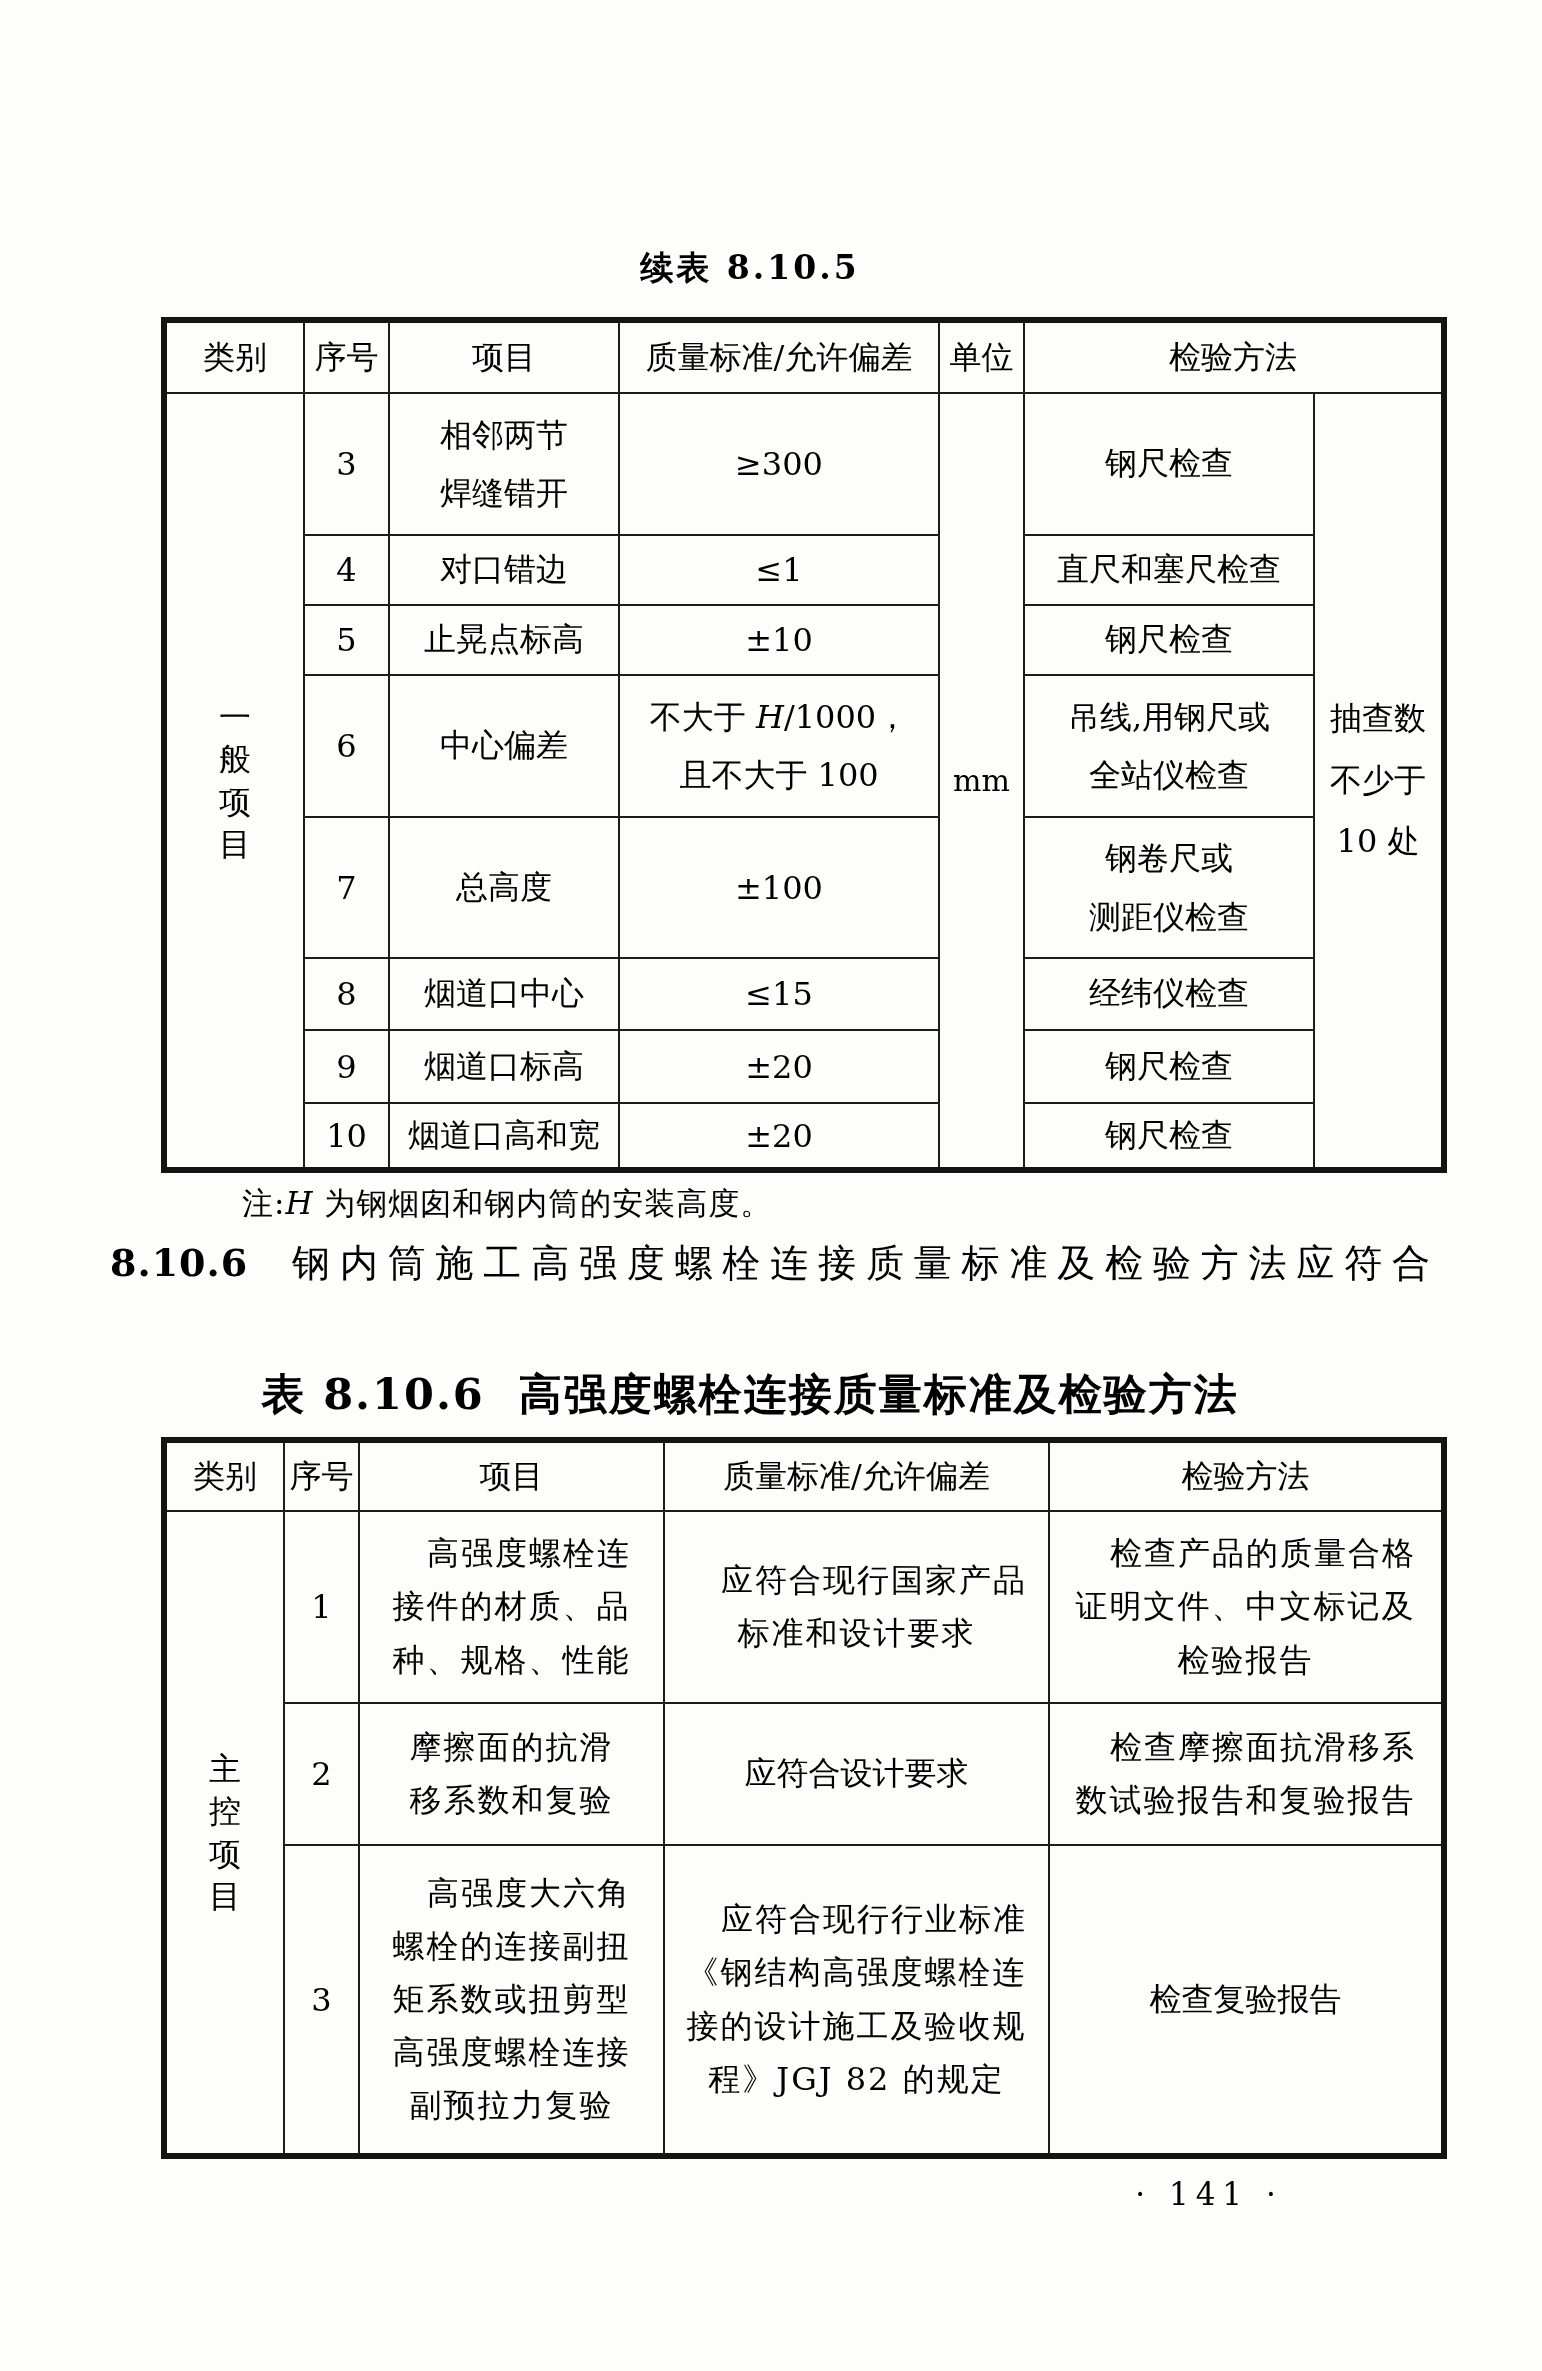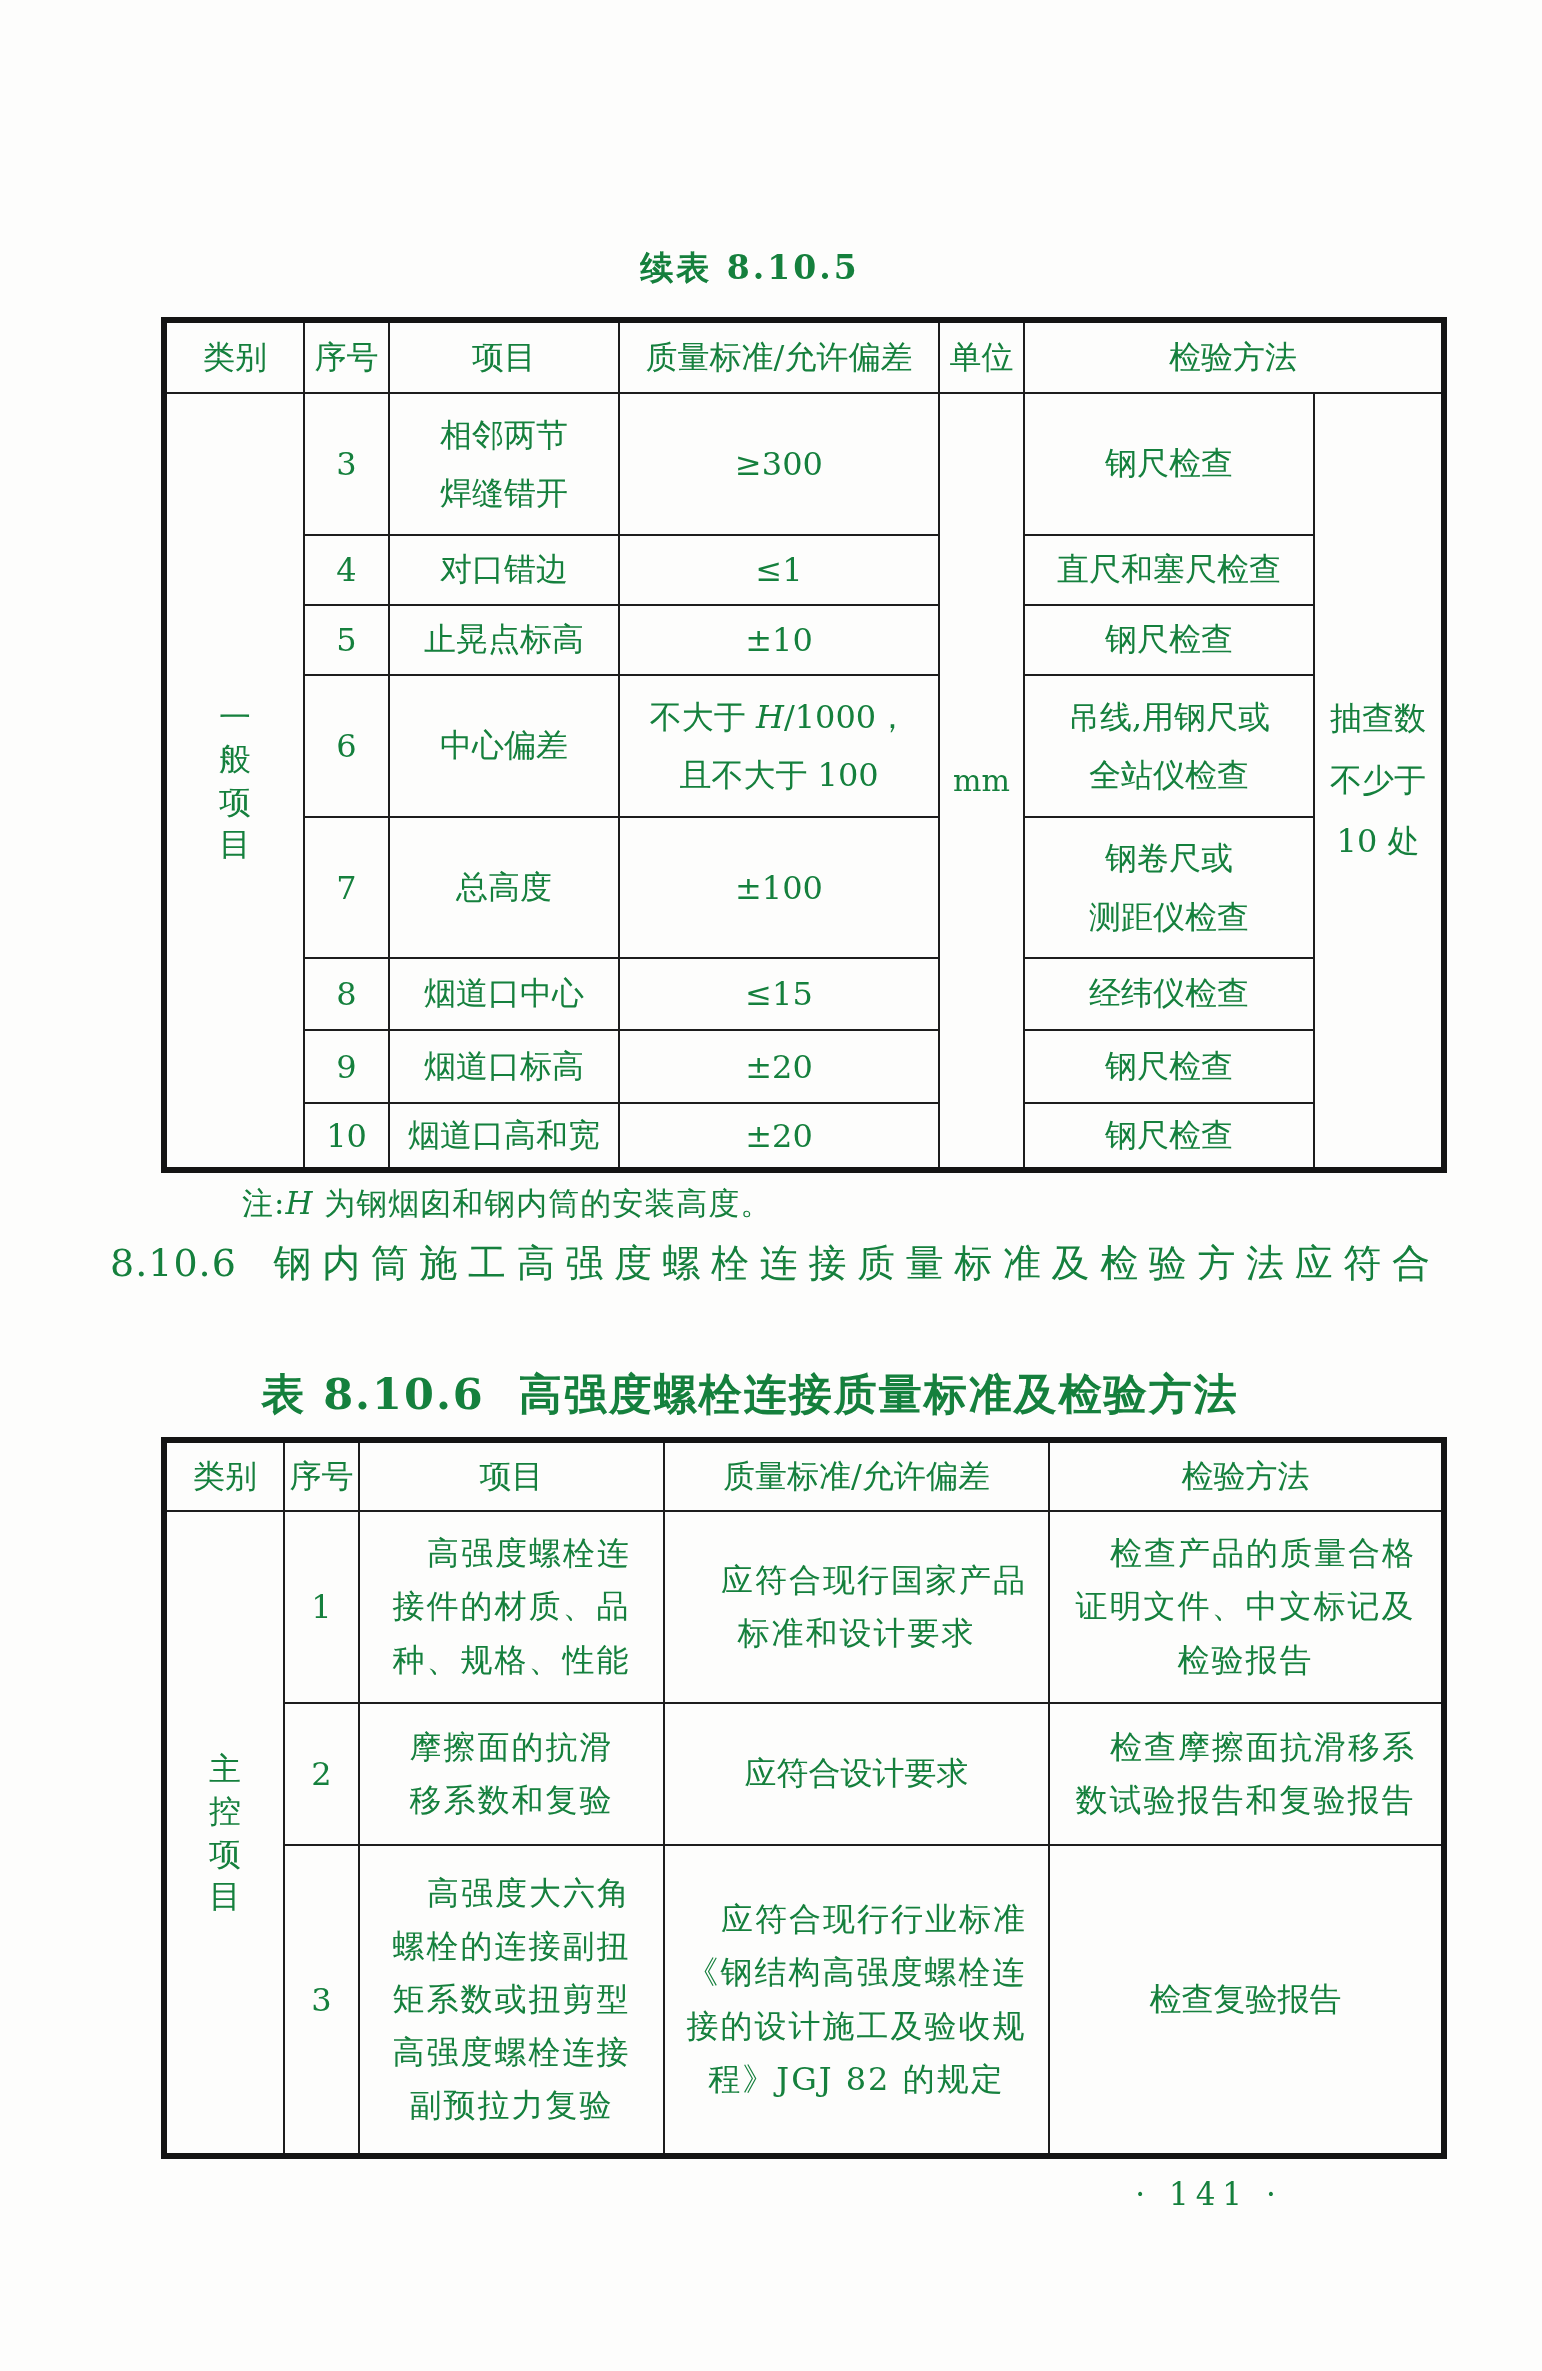--- a/index.html
+++ b/index.html
@@ -1,21 +1,21 @@
 <!DOCTYPE html>
 <html><head>
 <meta charset="utf-8">
 <style>
   html,body{margin:0;padding:0;background:#e8e8e8;}
   .page{
     position:relative;
     width:1542px;height:2371px;
     margin:0 auto;
     background:#fdfdfc;
-    color:#15803d;
+    color:#000000;
     font-family:"DejaVu Serif","Liberation Serif",serif;
     overflow:hidden;
   }
   
   .t1-title{
     position:absolute;top:246px;left:110px;width:1280px;
     text-align:center;font-size:33px;font-weight:bold;letter-spacing:3px;
   }
   .t2-title{
     position:absolute;top:1366px;left:110px;width:1280px;
@@ -53,21 +53,21 @@
   
   .note{
     position:absolute;top:1183px;left:242px;width:1200px;
     font-size:31px;letter-spacing:1px;
   }
   .clause{
     position:absolute;top:1228px;left:110px;width:1322px;
     font-size:38px;line-height:70px;letter-spacing:2px;
   }
   .clause-l1{text-align:justify;text-align-last:justify;}
-  .cnum{font-weight:normal;margin-right:28px;letter-spacing:1px;}
+  .cnum{font-weight:bold;margin-right:36px;letter-spacing:1px;}
   
   .pageno{
     position:absolute;top:2176px;left:1039px;width:340px;
     text-align:center;font-size:31px;letter-spacing:7px;
   }
 </style>
 </head>
 <body>
 
 <div class="page">

